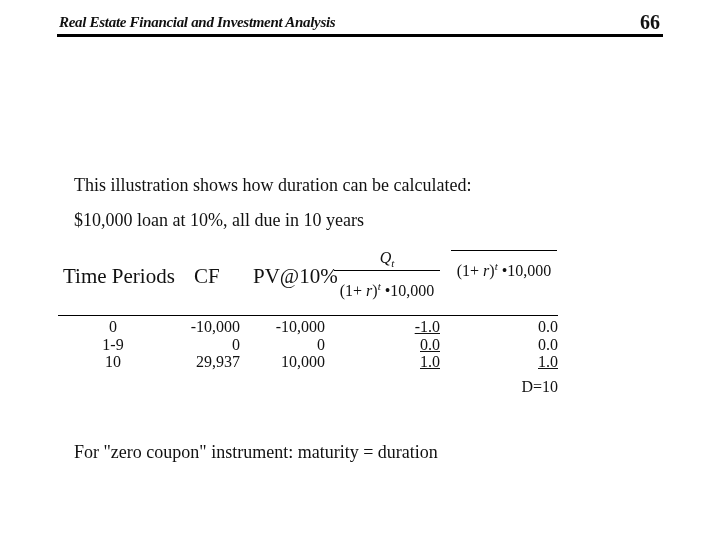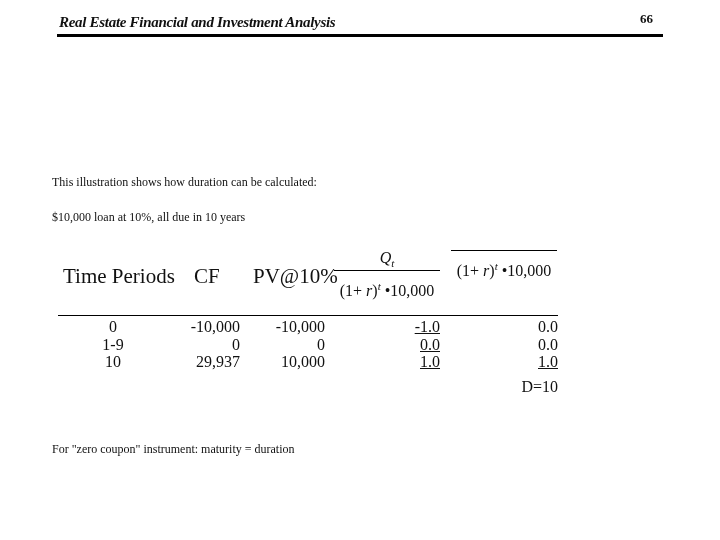--- a/index.html
+++ b/index.html
@@ -5,27 +5,27 @@
   html, body { margin: 0; padding: 0; }
   body {
     width: 720px; height: 540px; background: #ffffff; position: relative;
     overflow: hidden; font-family: "Liberation Serif", "DejaVu Serif", serif; color: #111;
   }
   .header-title {
     position: absolute; left: 59px; top: 14px; font-size: 15px; font-style: italic;
     font-weight: bold; letter-spacing: -0.3px;
   }
   .page-number {
-    position: absolute; left: 640px; top: 11px; font-size: 13px; font-weight: bold;
+    position: absolute; left: 640px; top: 11px; font-size: 20px; font-weight: bold;
   }
   .header-rule {
     position: absolute; left: 57px; top: 34px; width: 606px; height: 3px; background: #000;
   }
   .line {
-    position: absolute; left: 52px; font-size: 12px; white-space: nowrap;
+    position: absolute; left: 74px; font-size: 18px; white-space: nowrap;
   }
   .hdr { position: absolute; top: 264px; font-size: 21px; white-space: nowrap; }
   .frac {
     position: absolute; text-align: center; font-size: 16px;
   }
   .frac .num { display: block; height: 20px; line-height: 20px; font-style: italic; }
   .frac .bar { display: block; height: 1px; background: #000; margin: 2px 0 3px 0; }
   .frac .den { display: block; line-height: 24px; white-space: nowrap; }
   .frac sup { font-size: 11px; font-style: italic; }
   .frac sub { font-size: 11px; font-style: italic; }

